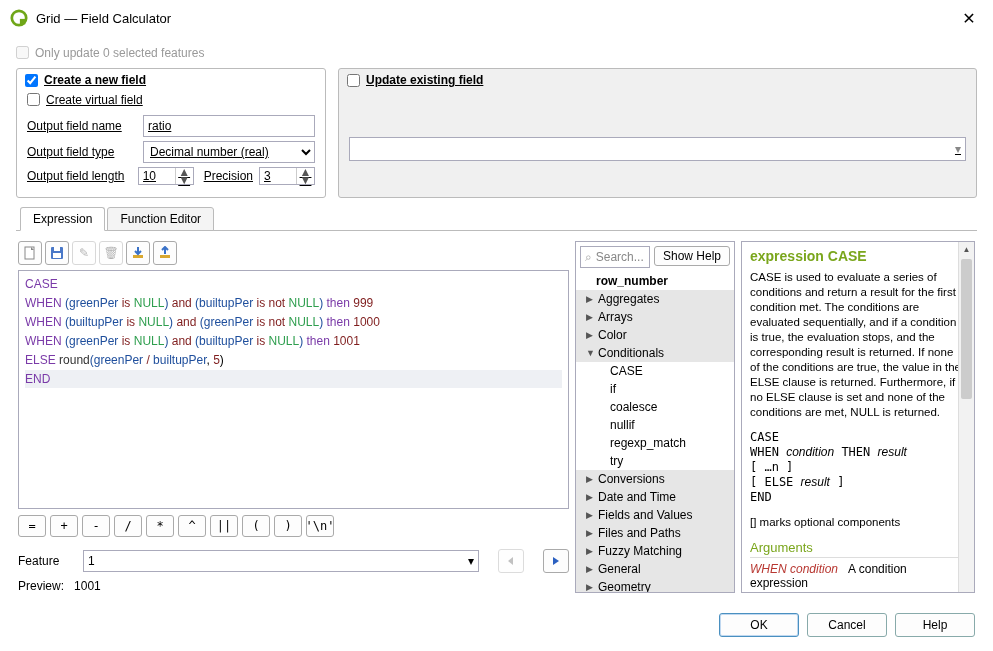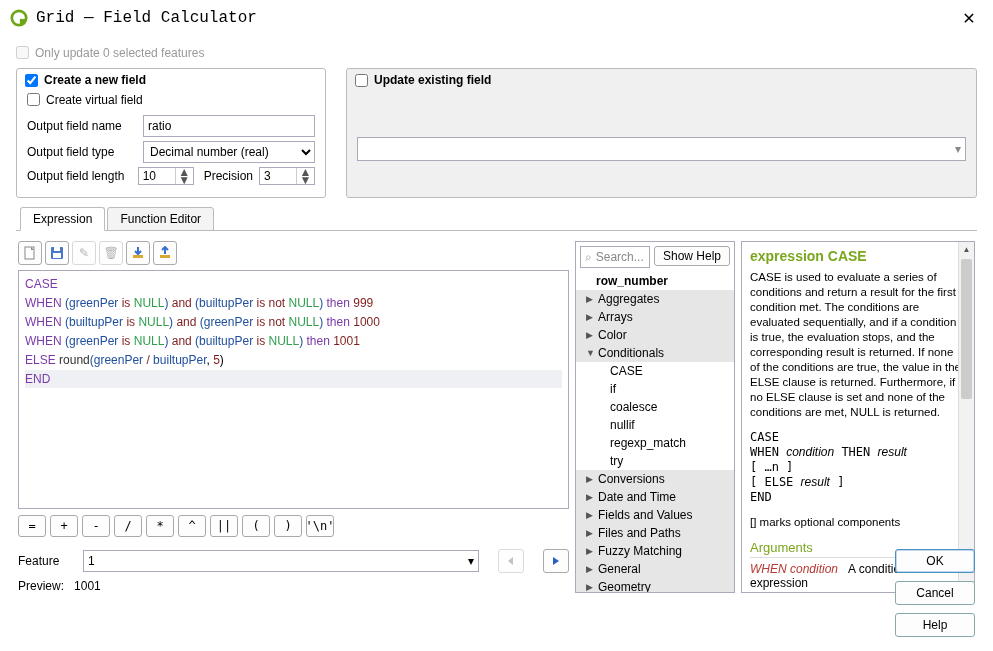--- a/index.html
+++ b/index.html
@@ -1,29 +1,29 @@
 <!DOCTYPE html>
 <html><head>
 <meta charset="utf-8">
 <style>
 * { box-sizing: border-box; margin: 0; padding: 0; font-family: "Segoe UI", Tahoma, sans-serif; font-size: 12px; }
 body { background: #fff; width: 993px; height: 651px; position: relative; }
 
 .titlebar { height: 36px; display: flex; align-items: center; padding: 0 10px; }
 .titlebar .logo { width: 18px; height: 18px; margin-right: 8px; }
-.titlebar .title { font-size: 16px; flex: 1; font-family: Liberation Mono, monospace; }
+.titlebar .title { font-size: 13px; flex: 1; }
 .titlebar .close { font-size: 16px; width: 28px; text-align: center; cursor: pointer; }
 
 .content { padding: 8px 16px 10px 16px; }
 
 .checkbox-row { display: flex; align-items: flex-start; margin: 2px 0 8px 0; }
 .checkbox-row input { margin-right: 6px; }
 .checkbox-row.disabled { color: #999; }
 
-.two-col { display: flex; gap: 20px; margin-bottom: 8px; }
+.two-col { display: flex; gap: 12px; margin-bottom: 8px; text-decoration: underline; }
 .panel { border: 1px solid #bbb; border-radius: 3px; padding: 8px 10px; }
 .panel.left { width: 310px; }
 .panel.right { flex: 1; background: #f0f0f0; }
 
 .panel-header { display: flex; align-items: center; margin: -4px -2px 6px -2px; font-weight: bold; }
 .panel-header input { margin-right: 6px; }
 
 .form-row { display: flex; align-items: center; margin: 4px 0; gap: 6px; }
 .form-row label { width: 110px; white-space: nowrap; }
 .form-row input[type=text] { flex: 1; height: 22px; border: 1px solid #aab; padding: 0 4px; }
@@ -81,21 +81,21 @@
 .right-panel p { font-size: 11.5px; line-height: 15px; margin-bottom: 10px; }
 .right-panel pre { font-family: Consolas, monospace; font-size: 12px; line-height: 15px; margin-bottom: 10px; white-space: pre; }
 .right-panel pre i { font-style: italic; }
 .right-panel .args-h { color: #7aa61c; border-bottom: 1px solid #ddd; padding-bottom: 2px; margin-bottom: 4px; font-size: 13px; }
 .right-panel .arg-row { font-size: 12px; }
 .right-panel .arg-row i { color: #b83832; font-style: italic; margin-right: 10px; }
 .right-scroll { position: absolute; right: 0; top: 0; bottom: 0; width: 16px; background: #f2f2f2; border-left: 1px solid #ddd; }
 .right-scroll .up, .right-scroll .down { height: 16px; text-align: center; font-size: 8px; color: #555; line-height: 16px; }
 .right-scroll .thumb { background: #ccc; height: 140px; margin: 1px 2px; border-radius: 2px; }
 
-.footer { position: absolute; bottom: 14px; right: 18px; display: flex; gap: 8px; flex-direction: column; }
+.footer { position: absolute; bottom: 14px; right: 18px; display: flex; gap: 8px; }
 .footer button { width: 80px; height: 24px; border: 1px solid #8aa; border-radius: 3px; background: #fdfdfd; cursor: pointer; }
 .footer button.primary { border-color: #4a90c0; box-shadow: inset 0 0 0 1px rgba(100,160,220,0.4); }
 
 .big-select { width: 100%; height: 24px; border: 1px solid #aab; background: #fff; margin-top: 50px; display: flex; align-items: center; justify-content: flex-end; padding: 0 4px; color: #888; }
 </style>
 </head>
 <body>
 
 <div class="titlebar">
   <svg class="logo" viewBox="0 0 20 20">

